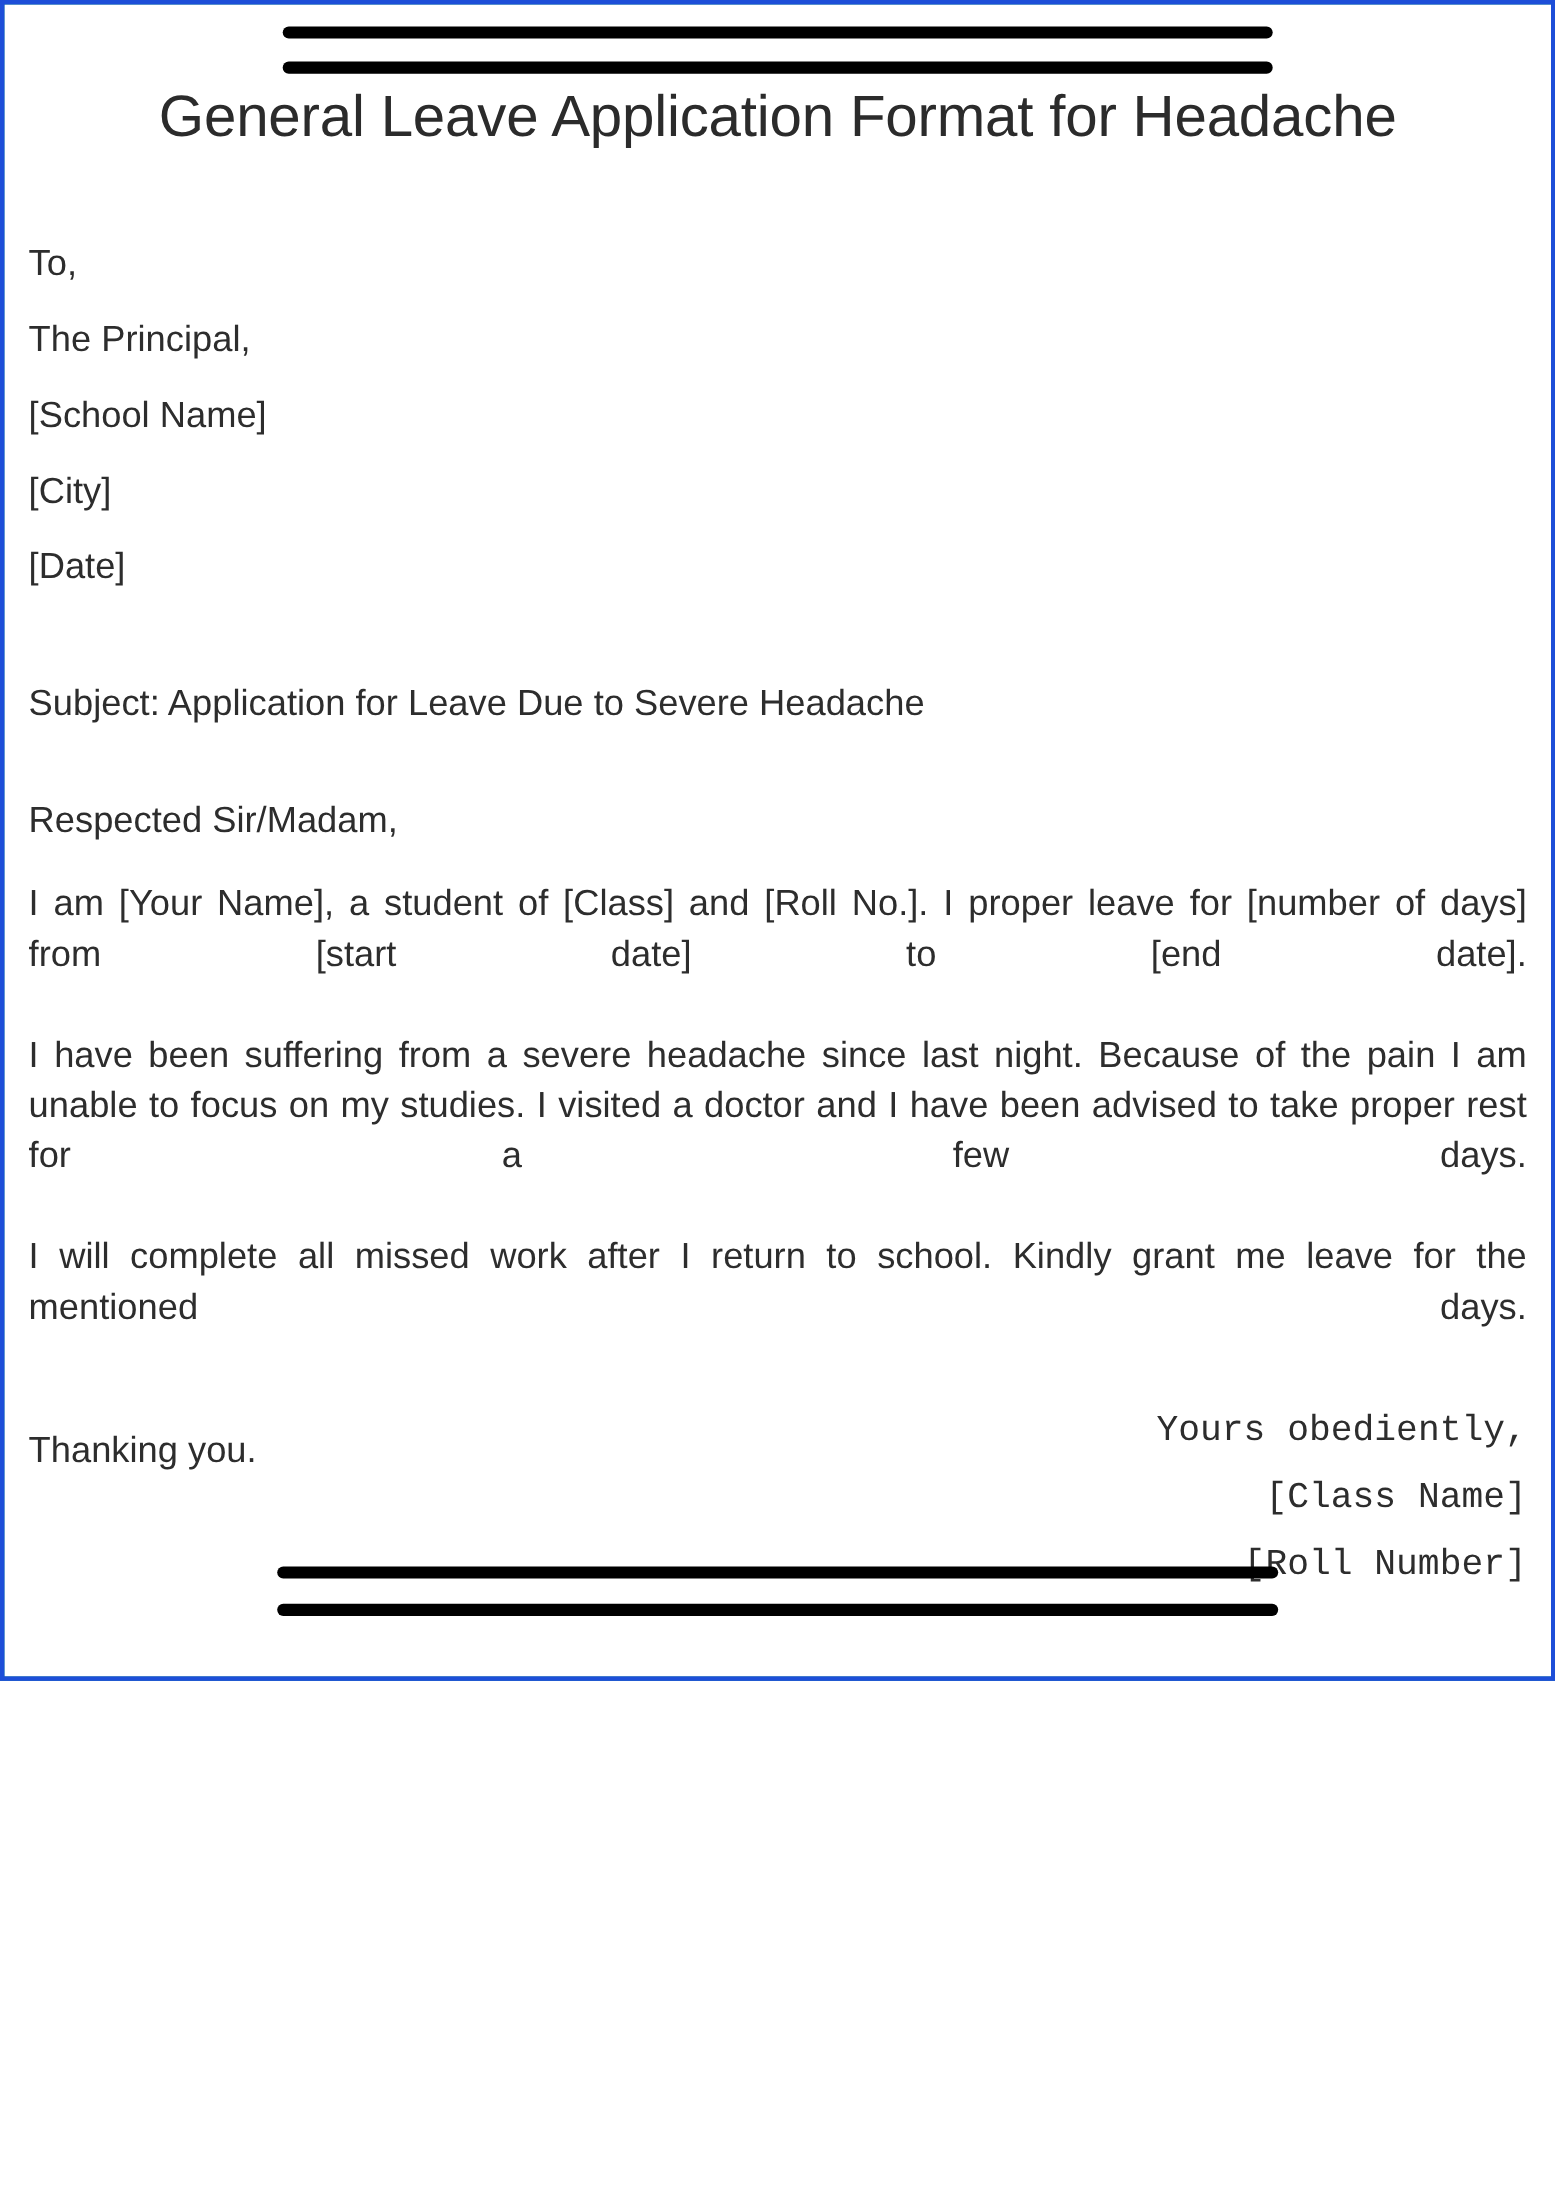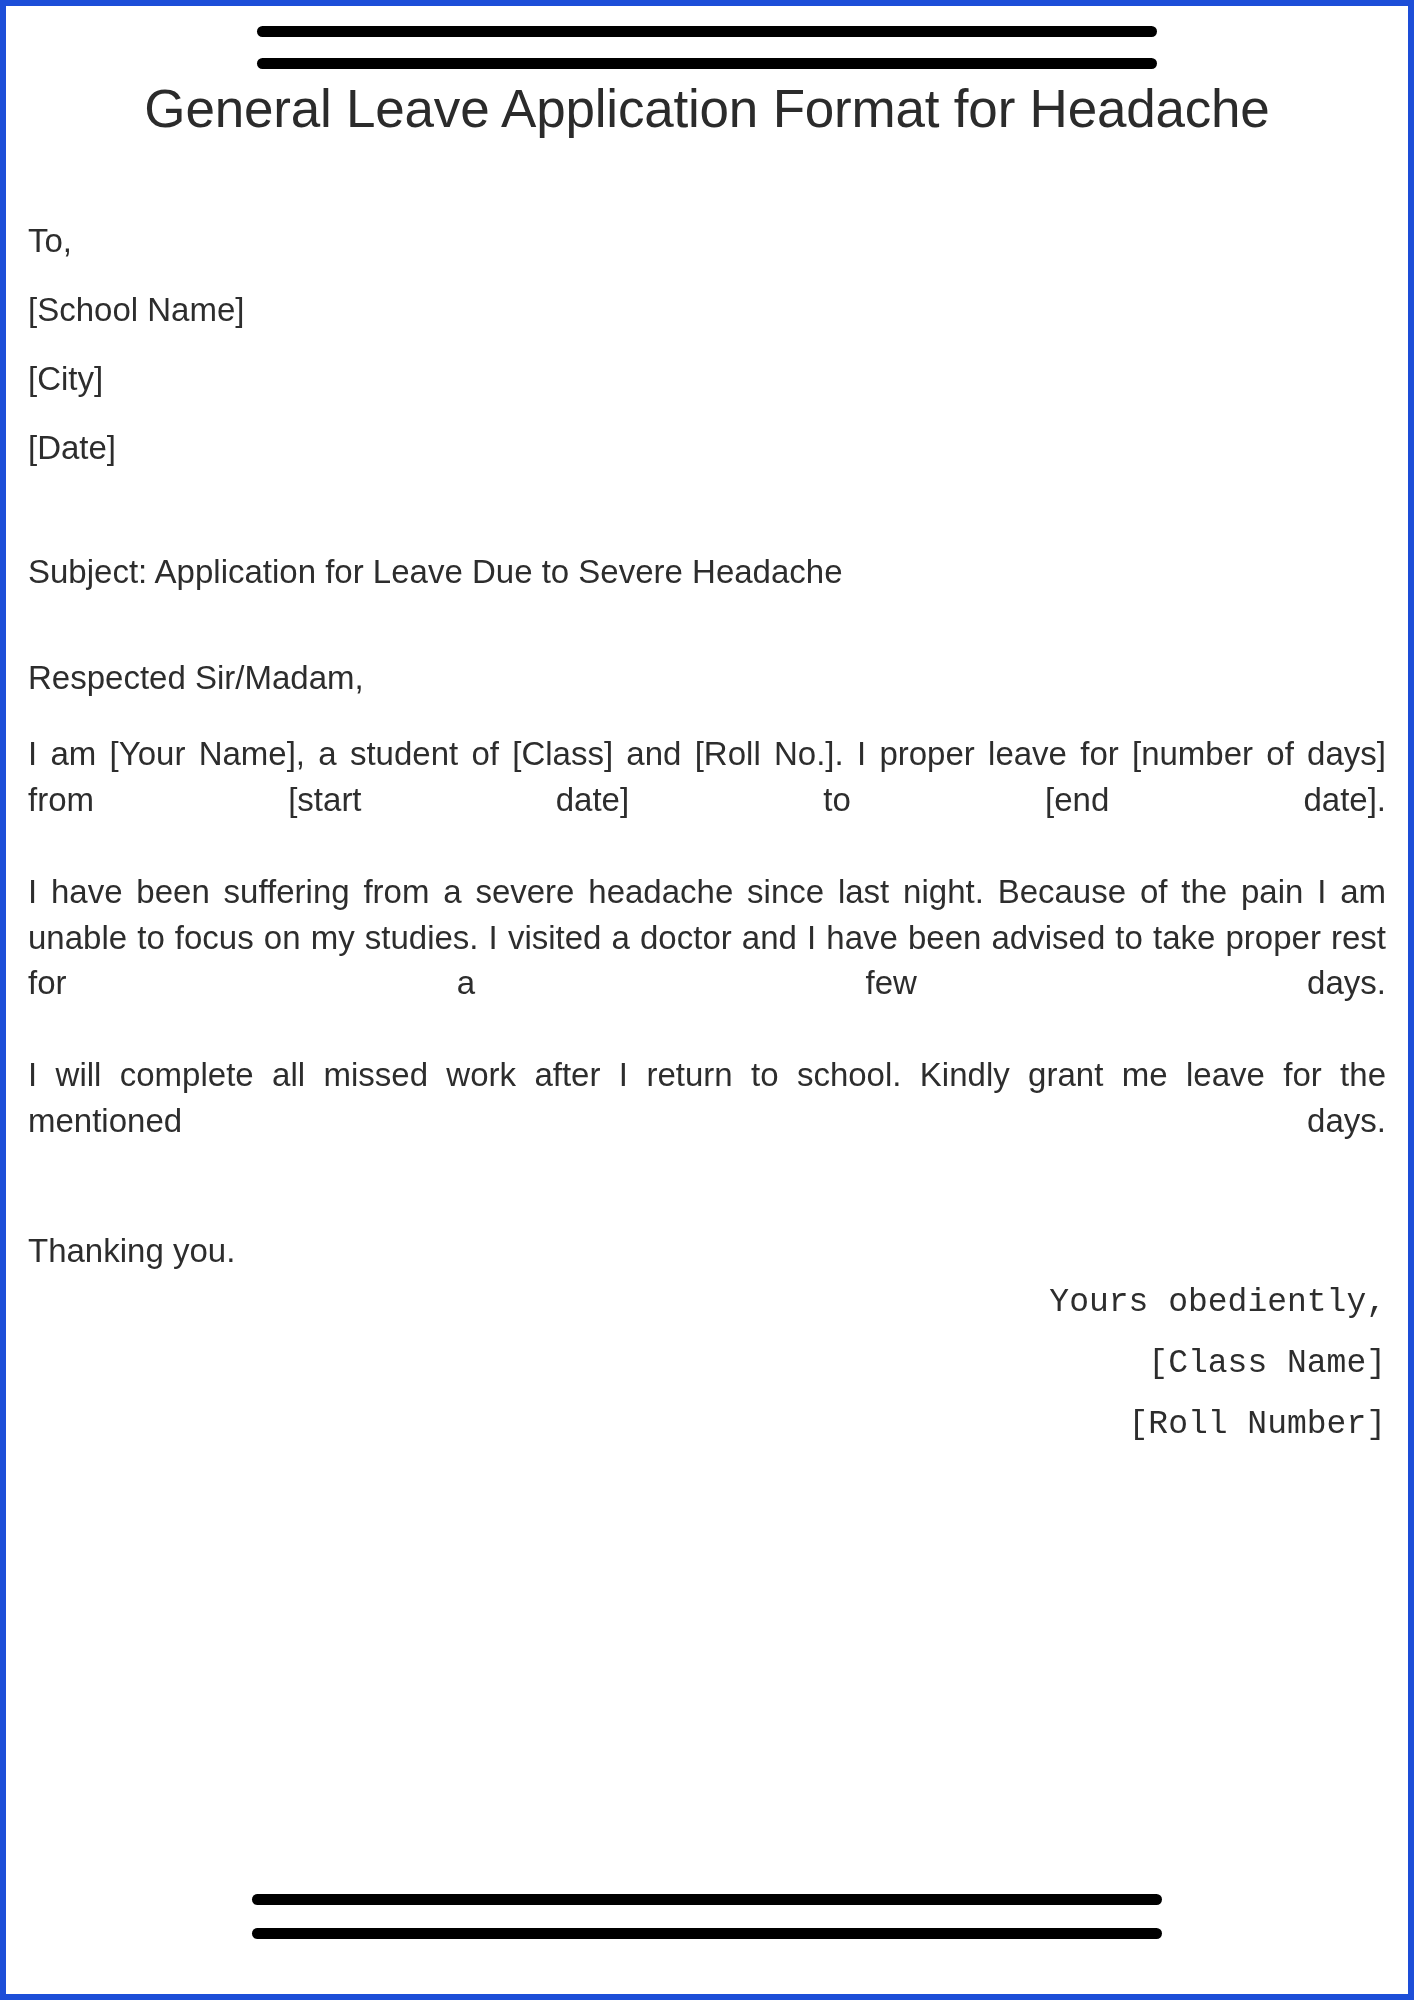--- a/index.html
+++ b/index.html
@@ -10,23 +10,23 @@
     background: #ffffff;
   }
 
   body {
     font-family: "Liberation Sans", sans-serif;
   }
 
   .page {
     position: relative;
     width: 1414px;
-    height: 2000px;
+    height: 1528px;
     background: #0369a1;
-    border: 6px solid #1d4ed8;
+    border: 4px solid #1d4ed8;
     overflow: hidden;
   }
 
   .sheet {
     position: relative;
     width: 100%;
     height: 100%;
     background: #ffffff;
     padding: 0 24px;
   }
@@ -123,20 +123,21 @@
     <div class="rule-group top">
       <div class="rule"></div>
       <div class="rule"></div>
     </div>
 
     <div class="doc-title">General Leave Application Format for Headache</div>
 
     <div class="letter">
 
       <div class="addr-line">To,</div>
+      <div class="addr-line">The Principal,</div>
       <div class="addr-line">[School Name]</div>
       <div class="addr-line">[City]</div>
       <div class="addr-line">[Date]</div>
 
       <div class="spacer-lg"></div>
 
       <div class="subject-line">Subject: Application for Leave Due to Severe Headache</div>
 
       <div class="spacer-md"></div>
 

